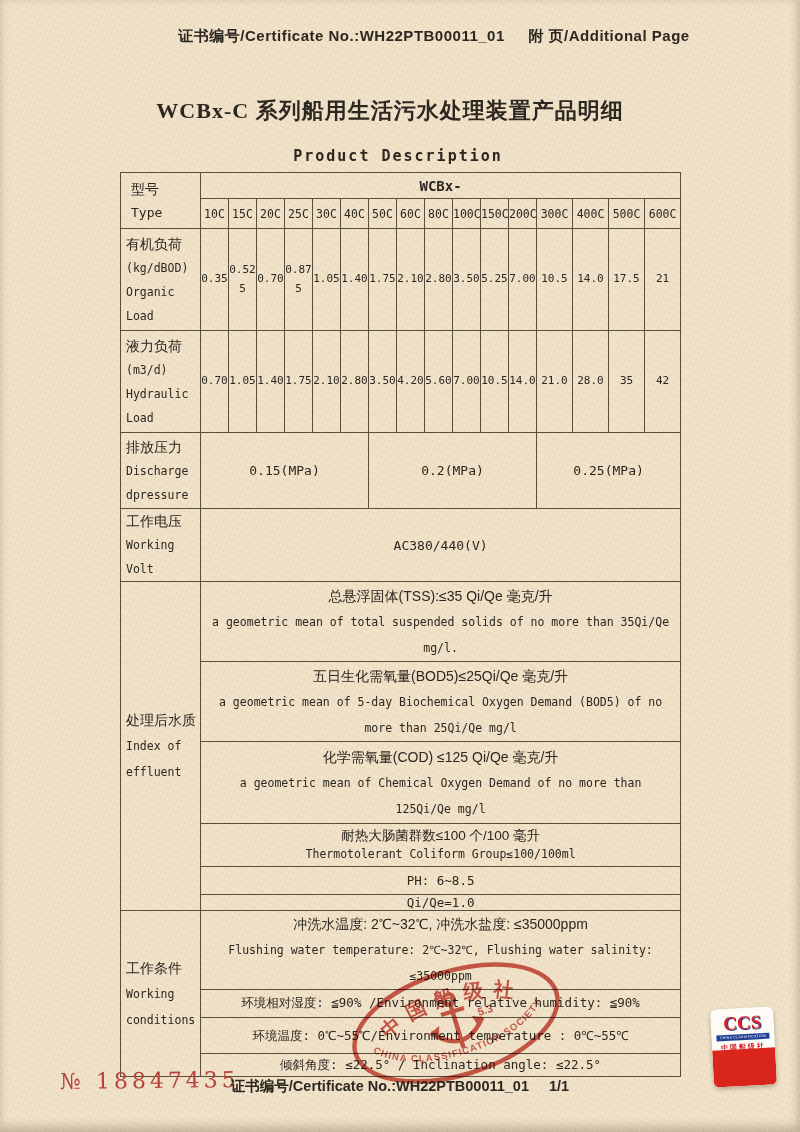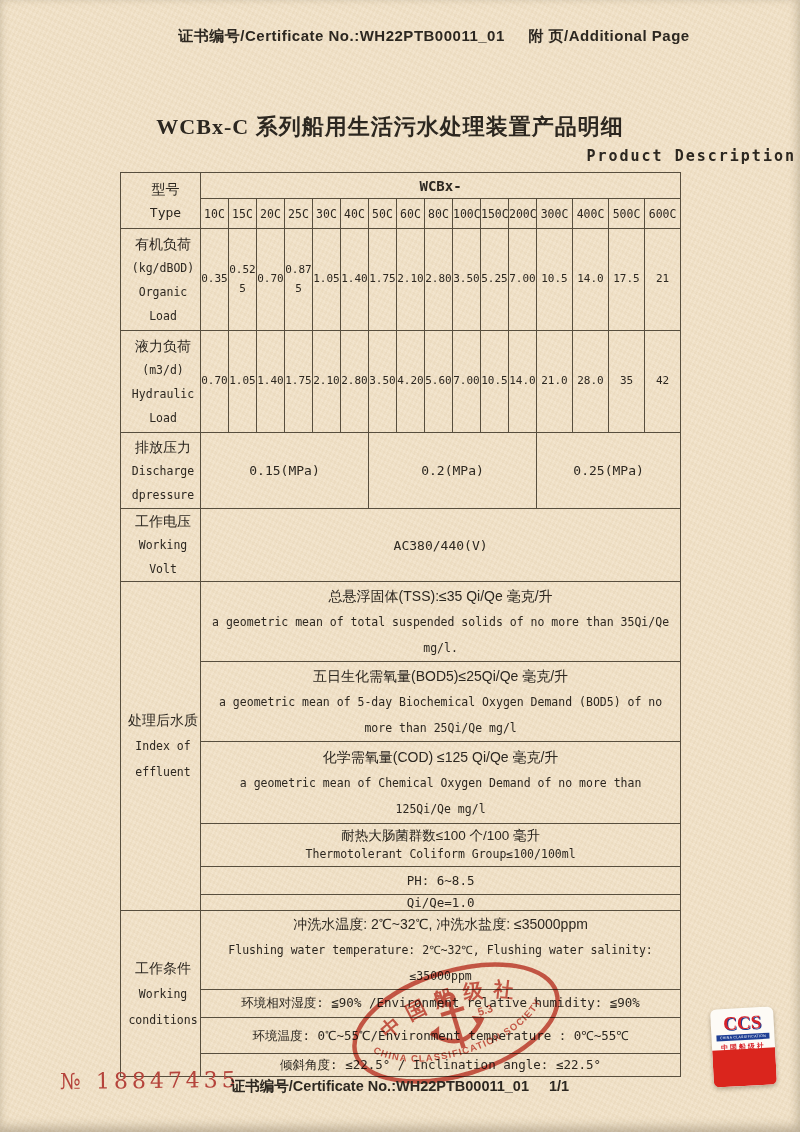--- a/index.html
+++ b/index.html
@@ -9,28 +9,28 @@
     background-color:#f1e2c8;
     background-image:
       repeating-linear-gradient(115deg, rgba(255,255,255,.05) 0 2px, rgba(186,156,116,.05) 2px 4px),
       repeating-linear-gradient(25deg, rgba(255,255,255,.04) 0 3px, rgba(176,146,106,.04) 3px 6px);
     box-shadow: inset 0 -6px 10px rgba(90,80,60,.25), inset -4px 0 8px rgba(90,80,60,.12);
     color:#2c2720;
   }
   .hdr { position:absolute; top:27px; left:0; right:0; text-align:center; padding-left:68px;
          font-weight:bold; font-size:15px; letter-spacing:.5px; }
   .hdr .gap { margin-left:19px; }
-  .doc-title { position:absolute; top:112px; left:0; right:20px; text-align:center;
+  .doc-title { position:absolute; top:96px; left:0; right:20px; text-align:center;
                font-family:"Liberation Serif",serif; font-weight:bold; font-size:22px; letter-spacing:1px; }
-  .doc-subtitle { position:absolute; top:147px; left:0; right:4px; text-align:right;
+  .doc-subtitle { position:absolute; top:147px; left:0; right:4px; text-align:center;
                   font-family:"DejaVu Sans Mono",monospace; font-weight:600; font-size:15px; letter-spacing:2px; }
   table.product { position:absolute; left:120px; top:172px; width:560px;
                   border-collapse:collapse; table-layout:fixed; }
   td { border:1.6px solid #574e3e; vertical-align:middle; text-align:center; overflow:hidden; padding:0; }
-  td.lbl { text-align:center; padding-left:5px; }
+  td.lbl { text-align:left; padding-left:5px; }
   .zh  { font-family:"Liberation Sans",sans-serif; font-size:14px; line-height:24px; }
   .en  { font-family:"DejaVu Sans Mono",monospace; font-size:11.5px; line-height:24px; }
   .lh26 .zh, .lh26 .en { line-height:26px; }
   .lh20 .zh { line-height:19px; font-size:13.5px; }
   .lh20 .en { line-height:19px; }
   .mix { font-family:"DejaVu Sans Mono",monospace; font-size:12.5px; }
   .series-cell { font-family:"DejaVu Sans Mono",monospace; font-weight:bold; font-size:14px; }
   .model-cell { font-family:"DejaVu Sans Mono",monospace; font-size:11.5px; }
   .num { font-family:"DejaVu Sans Mono",monospace; font-size:11px; word-break:break-all; line-height:1.7; }
   .span-val, .volt-val { font-family:"DejaVu Sans Mono",monospace; font-size:13px; }

